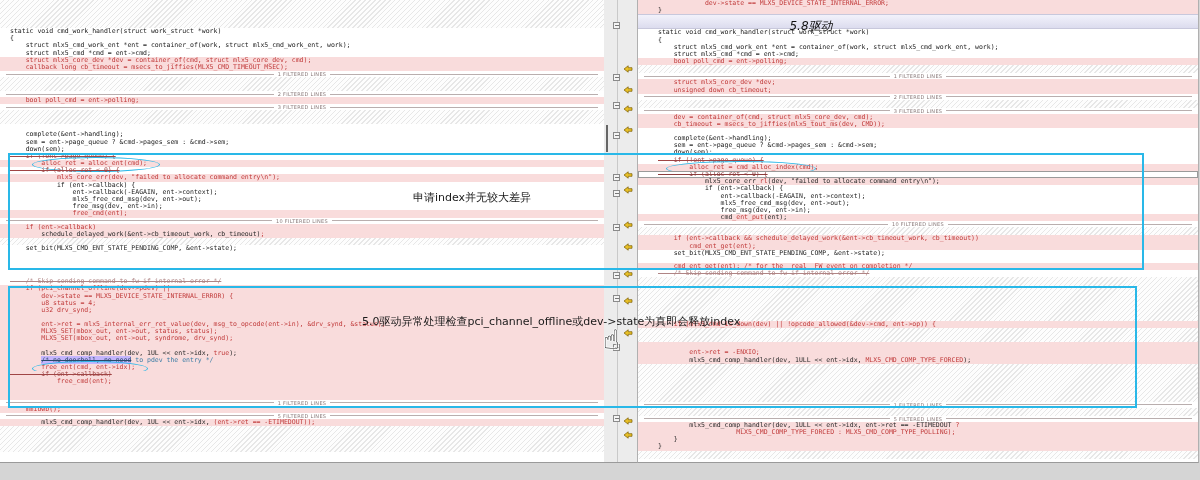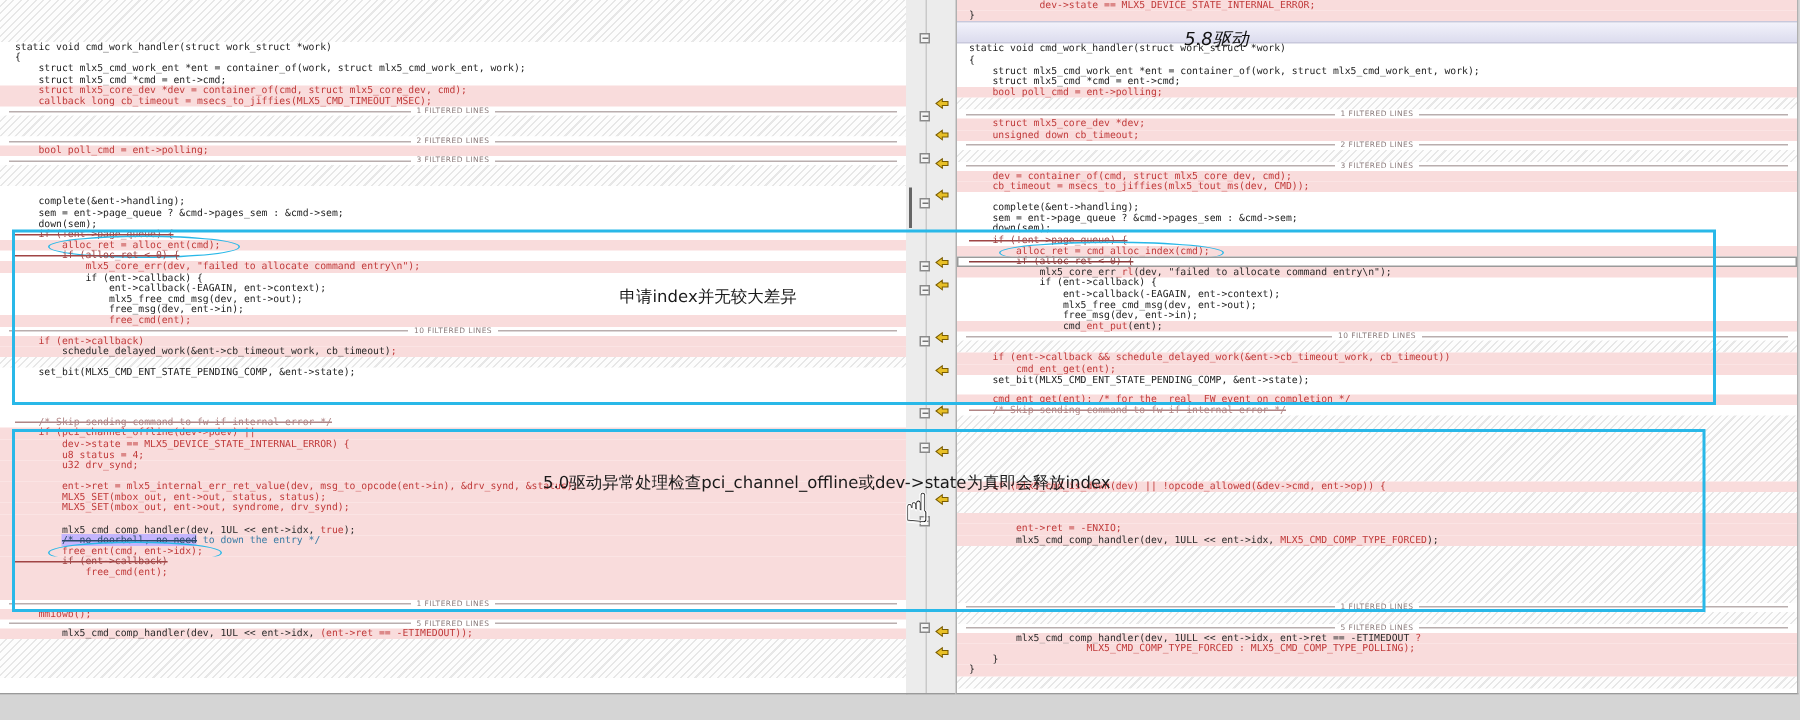--- a/index.html
+++ b/index.html
@@ -4,21 +4,21 @@
 <style>
   html,body{margin:0;padding:0;background:#d5d5d5;}
   #app{position:relative;width:1200px;height:480px;overflow:hidden;background:#d5d5d5;
        font-family:"DejaVu Sans",sans-serif;}
   .panel{position:absolute;top:0;height:462px;background:#ffffff;overflow:hidden;
          font-family:"DejaVu Sans Mono",monospace;font-size:6.5px;border-bottom:1px solid #9a9a9a;}
   #left-panel{left:0;width:604px;border-right:1px solid #b0b0b0;}
   #right-panel{left:637px;width:560px;border-left:1px solid #b0b0b0;border-right:1px solid #b0b0b0;}
   .row{height:7.2px;line-height:7.3px;white-space:pre;position:relative;padding-left:10px;
        color:#222;overflow:visible;}
-  #right-panel .row{padding-left:8px;}
+  #right-panel .row{padding-left:20px;}
   .s-r{background:#f9dcdc;color:#c03a3a;}
   .s-k{background:#f9dcdc;color:#2a2a2a;}
   .s-st{color:#a04545;text-decoration:line-through;}
   .s-stp{background:#f9dcdc;color:#a04545;text-decoration:line-through;}
   .s-stc{color:#b08585;text-decoration:line-through;}
   .s-sel{background:#ffffff;color:#8d3c3c;text-decoration:line-through;outline:1px solid #9a9a9a;outline-offset:-1px;}
   .s-cmtrow{background:#f9dcdc;color:#3a7ca5;}
   .c-r{color:#c03a3a;}
   .c-k{color:#2a2a2a;}
   .c-cmt{color:#3a7ca5;}
@@ -108,21 +108,21 @@
       <div class="row code s-r">    if (pci_channel_offline(dev-&gt;pdev) ||</div>
       <div class="row code s-r">        dev-&gt;state == MLX5_DEVICE_STATE_INTERNAL_ERROR) {</div>
       <div class="row code s-r">        u8 status = 4;</div>
       <div class="row code s-r">        u32 drv_synd;</div>
       <div class="pblank" style="height: 7px;"></div>
       <div class="row code s-r">        ent-&gt;ret = mlx5_internal_err_ret_value(dev, msg_to_opcode(ent-&gt;in), &amp;drv_synd, &amp;status);</div>
       <div class="row code s-r">        MLX5_SET(mbox_out, ent-&gt;out, status, status);</div>
       <div class="row code s-r">        MLX5_SET(mbox_out, ent-&gt;out, syndrome, drv_synd);</div>
       <div class="pblank" style="height: 7px;"></div>
       <div class="row code s-k"><span class="c-k">        mlx5_cmd_comp_handler(dev, 1UL &lt;&lt; ent-&gt;idx, </span><span class="c-r">true</span><span class="c-k">);</span></div>
-      <div class="row code s-cmtrow"><span class="c-cmt">        </span><span class="c-selstrike">/* no doorbell, no need</span><span class="c-cmt"> to down the entry */</span></div>
+      <div class="row code s-cmtrow"><span class="c-cmt">        </span><span class="c-selstrike">/* no doorbell, no need</span><span class="c-cmt"> to pdev the entry */</span></div>
       <div class="row code s-r">        free_ent(cmd, ent-&gt;idx);<span class="ellipse" style="left: 32px; width: 114px;"></span></div>
       <div class="row code s-stp">        if (ent-&gt;callback)</div>
       <div class="row code s-r">            free_cmd(ent);</div>
       <div class="pblank" style="height: 14px;"></div>
       <div class="row-sep">
         <span class="sep-line"></span>
         <span class="sep-label">1 FILTERED LINES</span>
         <span class="sep-line"></span>
       </div>
       <div class="row code s-r">    mmiowb();</div>

